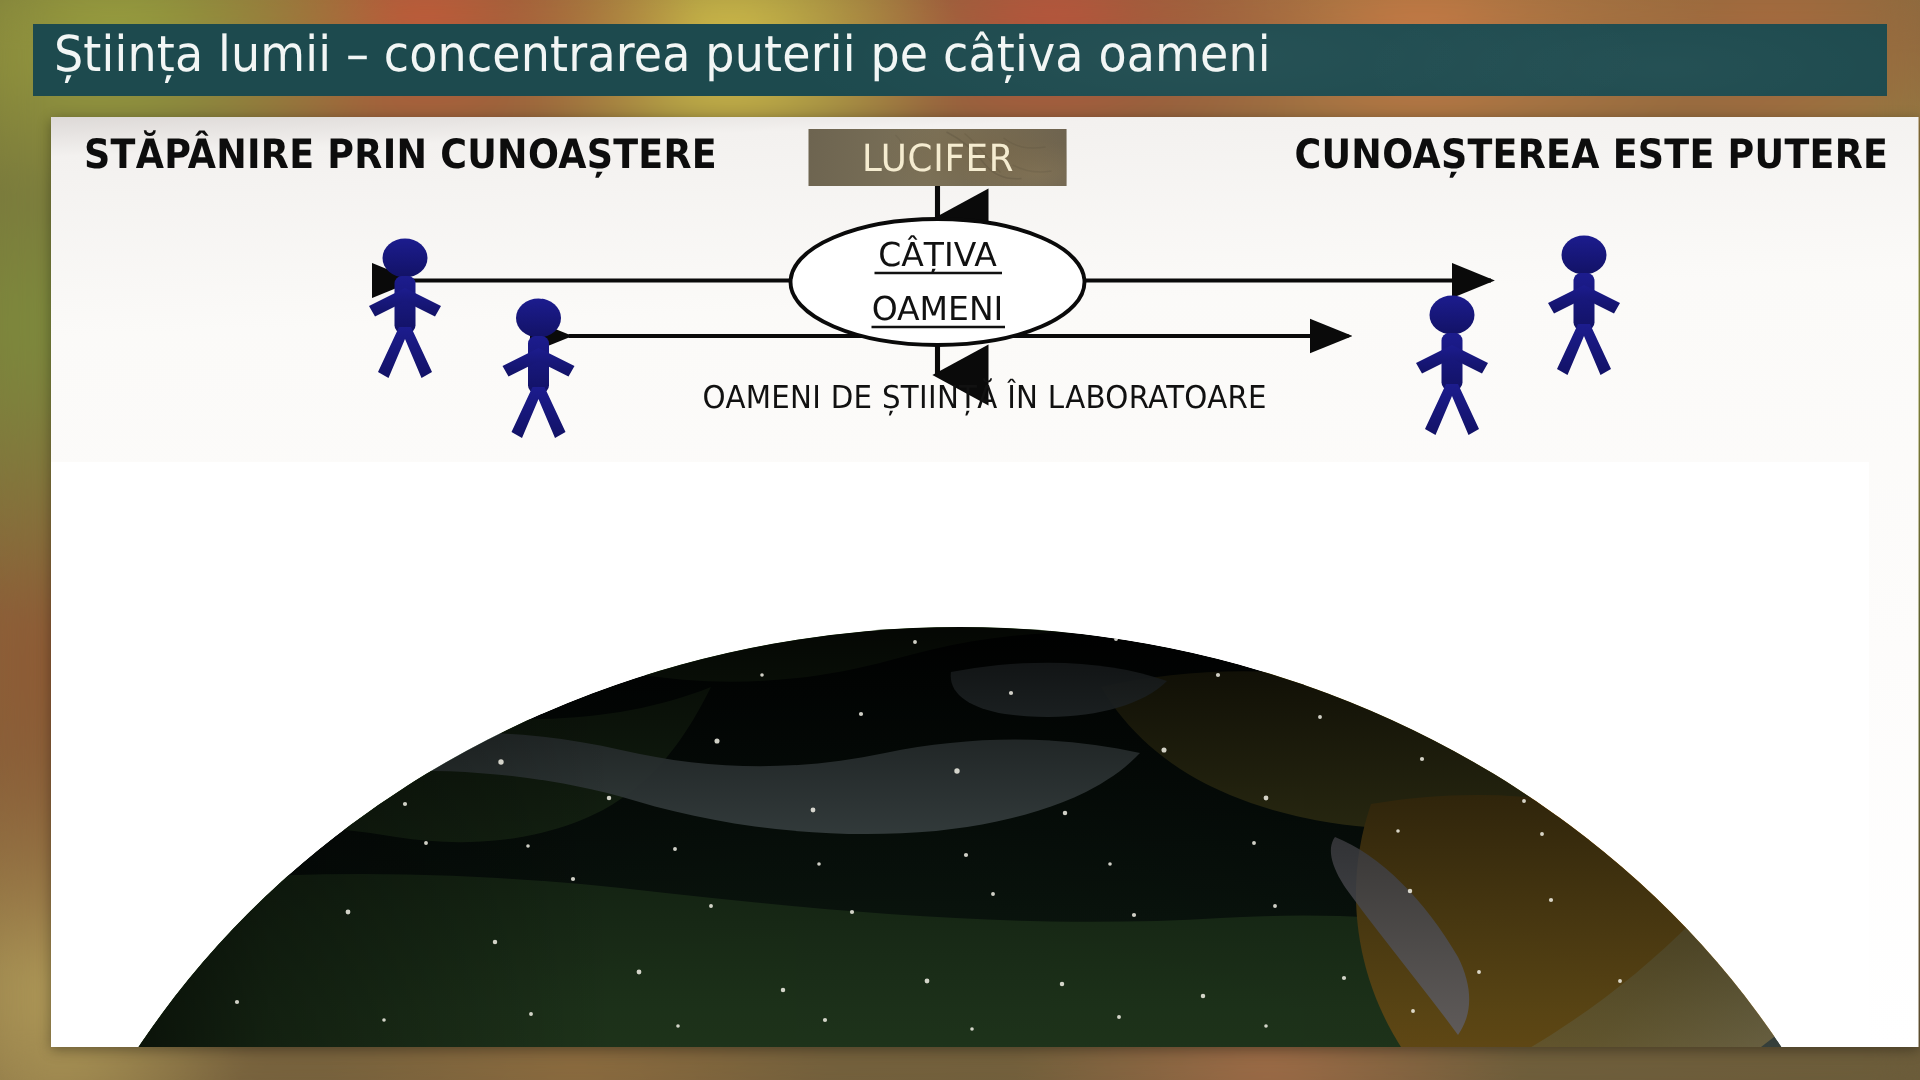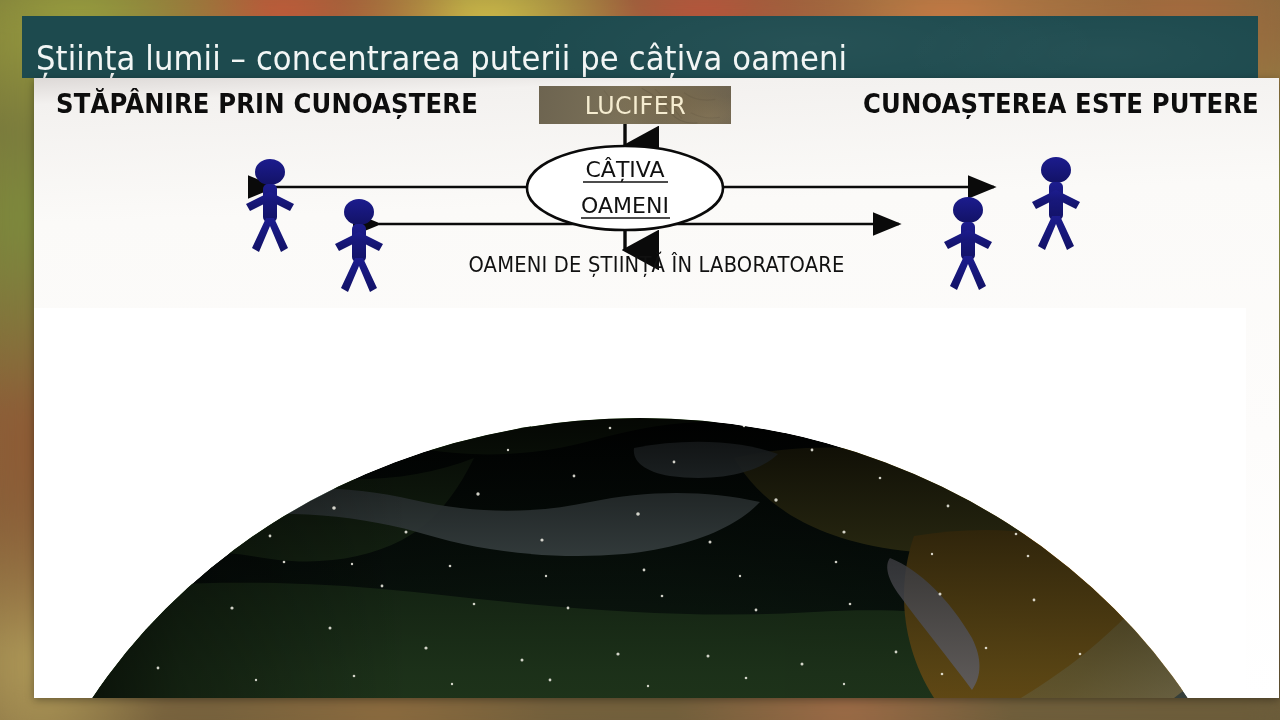--- a/index.html
+++ b/index.html
@@ -34,24 +34,24 @@
     content: "";
     position: absolute; inset: 0;
     backdrop-filter: blur(14px);
     pointer-events: none;
   }
 
   
   .title-bar {
     position: absolute;
     left: 22px; top: 16px;
-    width: 1236px; height: 62px;
+    width: 1236px; height: 48px;
     background: #1d4a4e;
     box-sizing: border-box;
-    display: flex; align-items: flex-end;
+    display: flex; align-items: flex-start;
     overflow: hidden;
   }
   .title-bar .sheen {
     position: absolute; inset: 0;
     background:
       radial-gradient(ellipse 420px 90px at 64% 45%, rgba(255,255,255,.045) 0%, rgba(255,255,255,0) 70%),
       radial-gradient(ellipse 300px 80px at 88% 60%, rgba(255,255,255,.035) 0%, rgba(255,255,255,0) 70%);
     pointer-events: none;
   }
   .title-text {
@@ -89,21 +89,21 @@
     white-space: nowrap;
     transform: scaleX(.9);
   }
   .heading.left  { left: 22px;  top: 10px; transform-origin: left center; }
   .heading.right { right: 20px; top: 10px; transform-origin: right center; }
 
   
   .lucifer-box {
     position: absolute;
     left: 505px; top: 8px;
-    width: 192px; height: 38px;
+    width: 172px; height: 38px;
     background:
       radial-gradient(ellipse 110px 46px at 72% 40%, rgba(120,104,74,.75) 0%, rgba(120,104,74,0) 72%),
       radial-gradient(ellipse 70px 30px at 88% 78%, rgba(146,128,94,.55) 0%, rgba(146,128,94,0) 70%),
       linear-gradient(100deg, #6d6450 0%, #7c7259 48%, #6a6150 100%);
     display: flex; align-items: center; justify-content: center;
     overflow: hidden;
   }
   .lucifer-box .scribble {
     position: absolute; inset: 0;
     opacity: .30;

